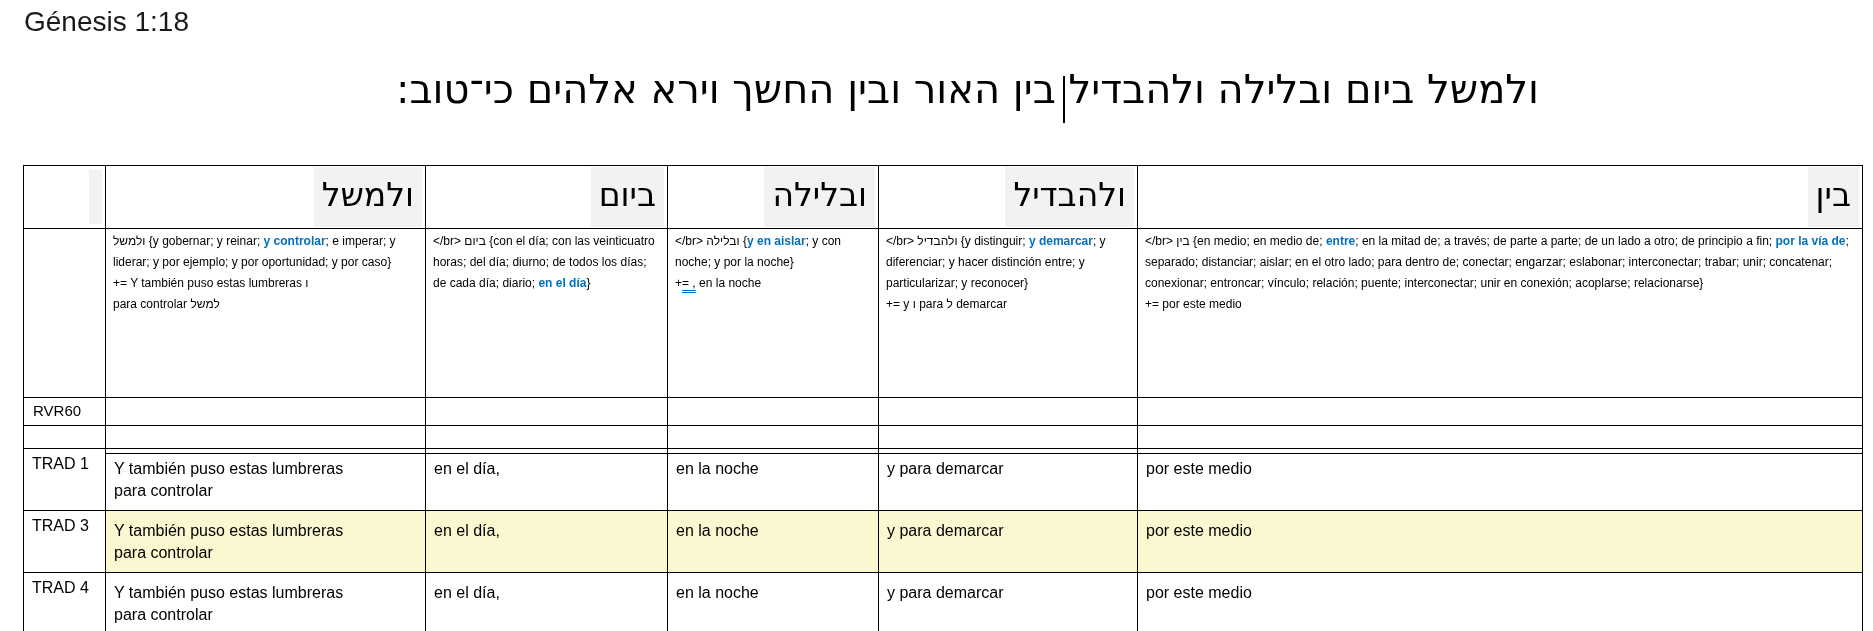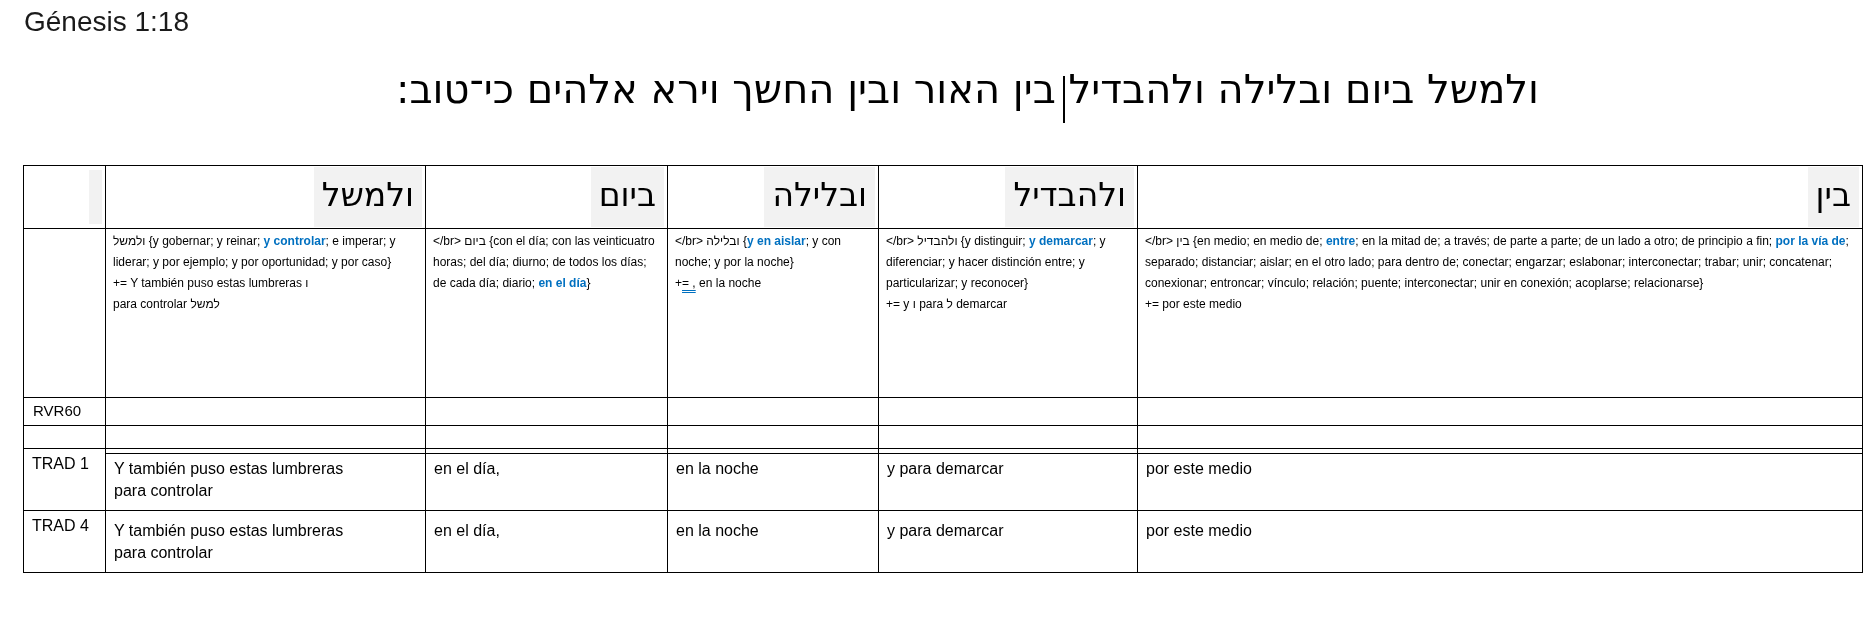--- a/index.html
+++ b/index.html
@@ -139,20 +139,29 @@
         <tr>
           <td class="lbl">TRAD 1</td>
           <td class="cell">Y también puso estas lumbreras
 para controlar</td>
           <td class="cell">en el día,</td>
           <td class="cell">en la noche</td>
           <td class="cell">y para demarcar</td>
           <td class="cell">por este medio</td>
         </tr>
         <tr>
+          <td class="lbl">TRAD 3</td>
+          <td class="cell" style="background: var(--highlight-yellow);">Y también puso estas lumbreras
+para controlar</td>
+          <td class="cell" style="background: var(--highlight-yellow);">en el día,</td>
+          <td class="cell" style="background: var(--highlight-yellow);">en la noche</td>
+          <td class="cell" style="background: var(--highlight-yellow);">y para demarcar</td>
+          <td class="cell" style="background: var(--highlight-yellow);">por este medio</td>
+        </tr>
+        <tr>
           <td class="lbl">TRAD 4</td>
           <td class="cell">Y también puso estas lumbreras
 para controlar</td>
           <td class="cell">en el día,</td>
           <td class="cell">en la noche</td>
           <td class="cell">y para demarcar</td>
           <td class="cell">por este medio</td>
         </tr>
       </tbody>
   </table>

